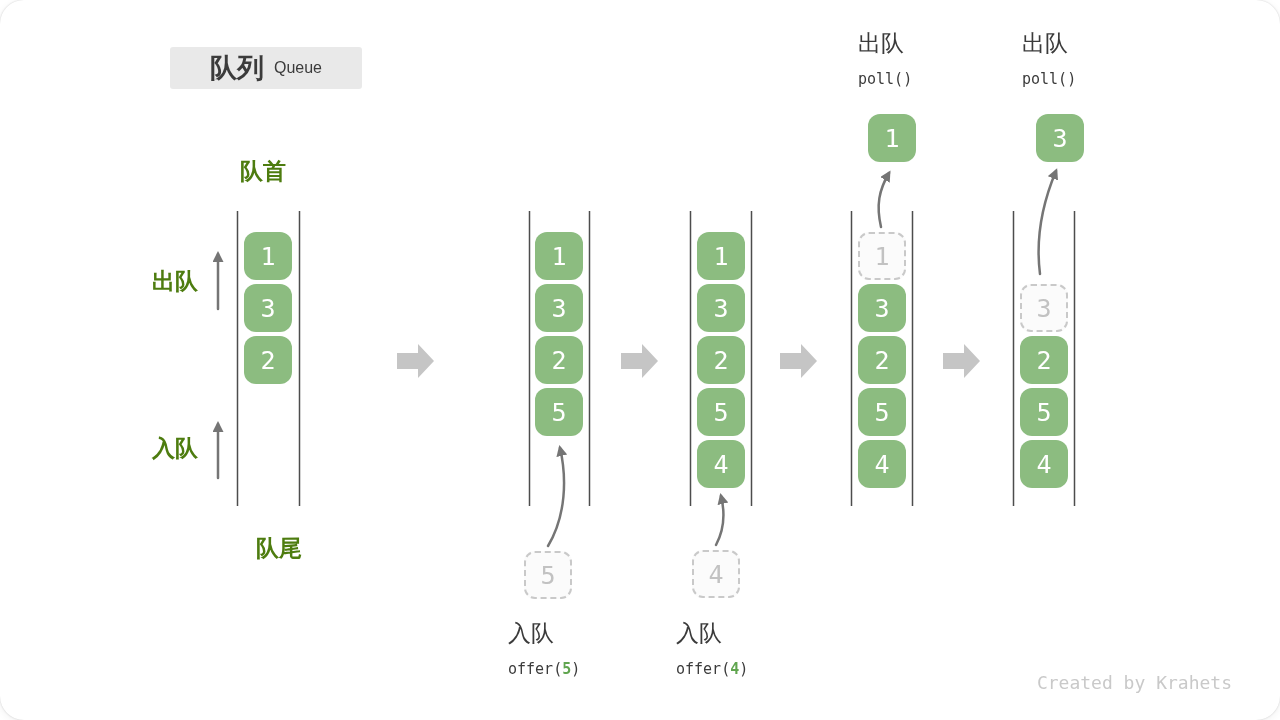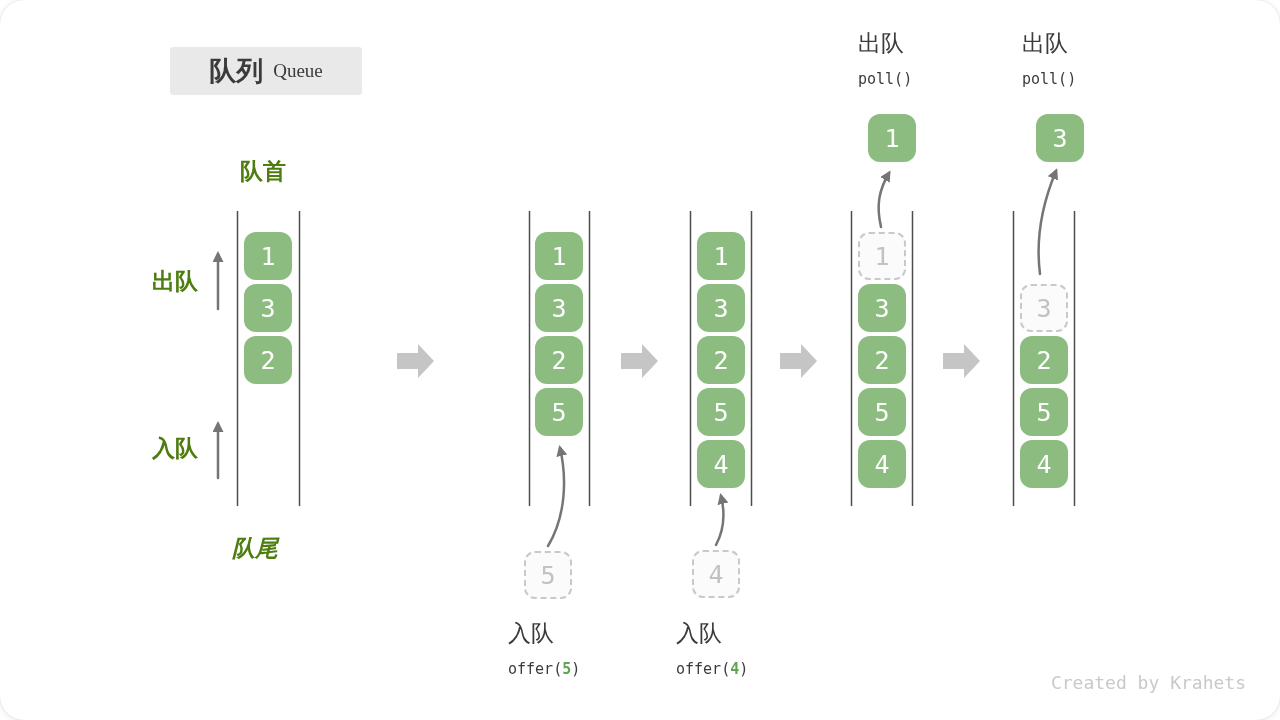--- a/index.html
+++ b/index.html
@@ -1,39 +1,39 @@
 <!DOCTYPE html>
 <html><head>
 <meta charset="utf-8">
 <style>
   html,body{margin:0;padding:0;width:1280px;height:720px;background:#fff;overflow:hidden;
     font-family:"Liberation Sans","DejaVu Sans",sans-serif;}
   .canvas{position:absolute;inset:0;width:1280px;height:720px;background:#ffffff;
     border-radius:24px;box-shadow:0 0 2px rgba(0,0,0,.18),0 2px 8px rgba(0,0,0,.06);}
 
-  .title-box{position:absolute;left:170px;top:47px;width:192px;height:48px;background:#e9e9e9;
+  .title-box{position:absolute;left:170px;top:47px;width:192px;height:42px;background:#e9e9e9;
     border-radius:3px;display:flex;align-items:center;justify-content:center;gap:10px;}
   .title-zh{font-size:27px;font-weight:700;color:#3b3b3b;}
-  .title-en{font-family:Liberation Serif, serif;font-size:19px;color:#3b3b3b;}
+  .title-en{font-family:Liberation Sans, sans-serif;font-size:16px;color:#3b3b3b;}
 
   .cn-label{position:absolute;font-size:23px;font-weight:700;color:#4d7c0f;white-space:nowrap;}
   .op-group{position:absolute;white-space:nowrap;}
   .op-zh{font-size:23px;font-weight:500;color:#3b3b3b;line-height:26px;}
   .op-code{font-family:"DejaVu Sans Mono","Liberation Mono",monospace;font-size:15px;color:#3b3b3b;
     line-height:26px;margin-top:10px;}
   .op-arg{color:#60a54f;font-weight:700;}
 
   .box{position:absolute;width:48px;height:48px;border-radius:12px;background:#8cbc80;
     display:flex;align-items:center;justify-content:center;color:#ffffff;font-size:25px;
     font-family:"DejaVu Sans Mono","Liberation Mono",monospace;}
   .ghost{position:absolute;width:48px;height:48px;border-radius:11px;border:2px dashed #c9c9c9;
     background:#fbfbfb;box-sizing:border-box;display:flex;align-items:center;justify-content:center;
     color:#c2c2c2;font-size:25px;font-family:"DejaVu Sans Mono","Liberation Mono",monospace;}
 
-  .watermark{position:absolute;right:34px;top:672px;font-family:"DejaVu Sans Mono","Liberation Mono",monospace;
+  .watermark{position:absolute;right:48px;top:672px;font-family:"DejaVu Sans Mono","Liberation Mono",monospace;
     font-size:18px;color:#c9c9c9;}
   svg.overlay{position:absolute;inset:0;pointer-events:none;}
 </style>
 </head>
 <body>
 
 <div class="canvas">
 
   <svg class="overlay" width="1280" height="720" viewBox="0 0 1280 720">
     <defs>
@@ -71,21 +71,21 @@
       <path d="M1040,274 C1035,235 1043,202 1056,171" marker-end="url(#ah)"></path>
     </g>
   </svg>
 
   <div class="title-box">
     <span class="title-zh">队列</span>
     <span class="title-en">Queue</span>
   </div>
 
   <div class="cn-label" style="left:240px;top:156px;">队首</div>
-  <div class="cn-label" style="left:232px;top:533px;font-style:italic;">队尾</div>
+  <div class="cn-label" style="left:256px;top:533px;">队尾</div>
   <div class="cn-label" style="left:152px;top:266px;">出队</div>
   <div class="cn-label" style="left:152px;top:433px;">入队</div>
 
   <div class="box" style="left:244px;top:232px;">1</div>
   <div class="box" style="left:244px;top:284px;">3</div>
   <div class="box" style="left:244px;top:336px;">2</div>
 
   <div class="box" style="left:535px;top:232px;">1</div>
   <div class="box" style="left:535px;top:284px;">3</div>
   <div class="box" style="left:535px;top:336px;">2</div>

